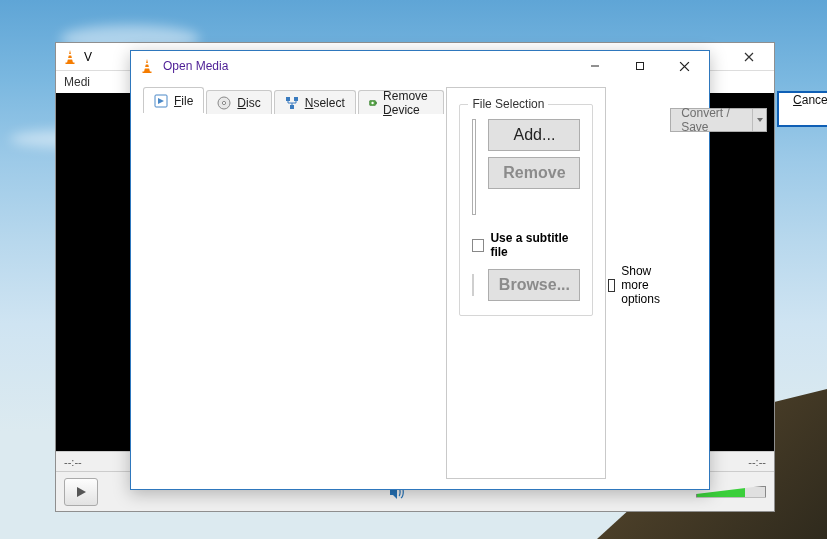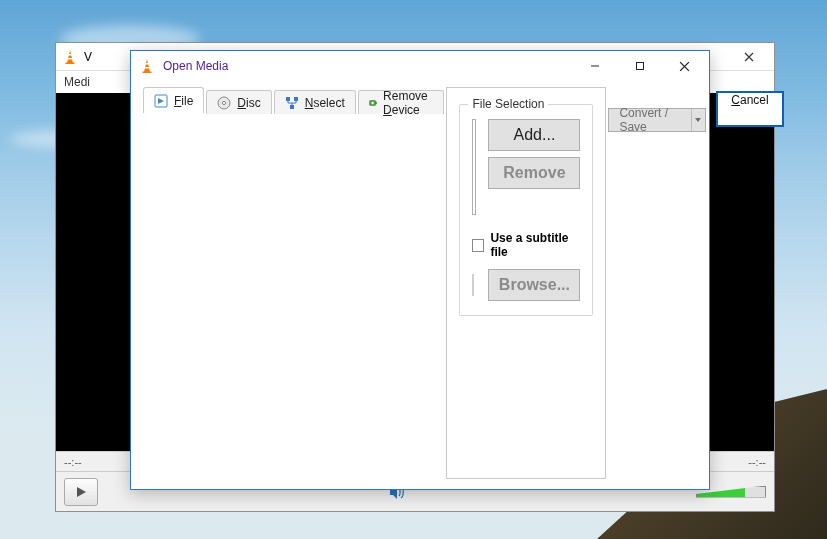--- a/index.html
+++ b/index.html
@@ -237,20 +237,24 @@
           </div>
           <div class="sub-input-row">
             <div class="sub-input"></div>
             <div class="btn disabled" style="width:92px">
                 <span>Browse...</span>
               </div>
           </div>
         </div>
       </div>
 
+      <div class="options-row">
+        <div class="chk" style="border-color:#333"></div>
+        <span>Show more options</span>
+      </div>
 
       <div class="footer">
         <div class="combo">
           <span class="lbl">Convert / Save</span>
           <span class="arrow">
             <svg width="8" height="8" viewBox="0 0 8 8">
                 <polygon points="1,2 7,2 4,6" fill="#6f6f6f"></polygon>
               </svg>
           </span>
         </div>

